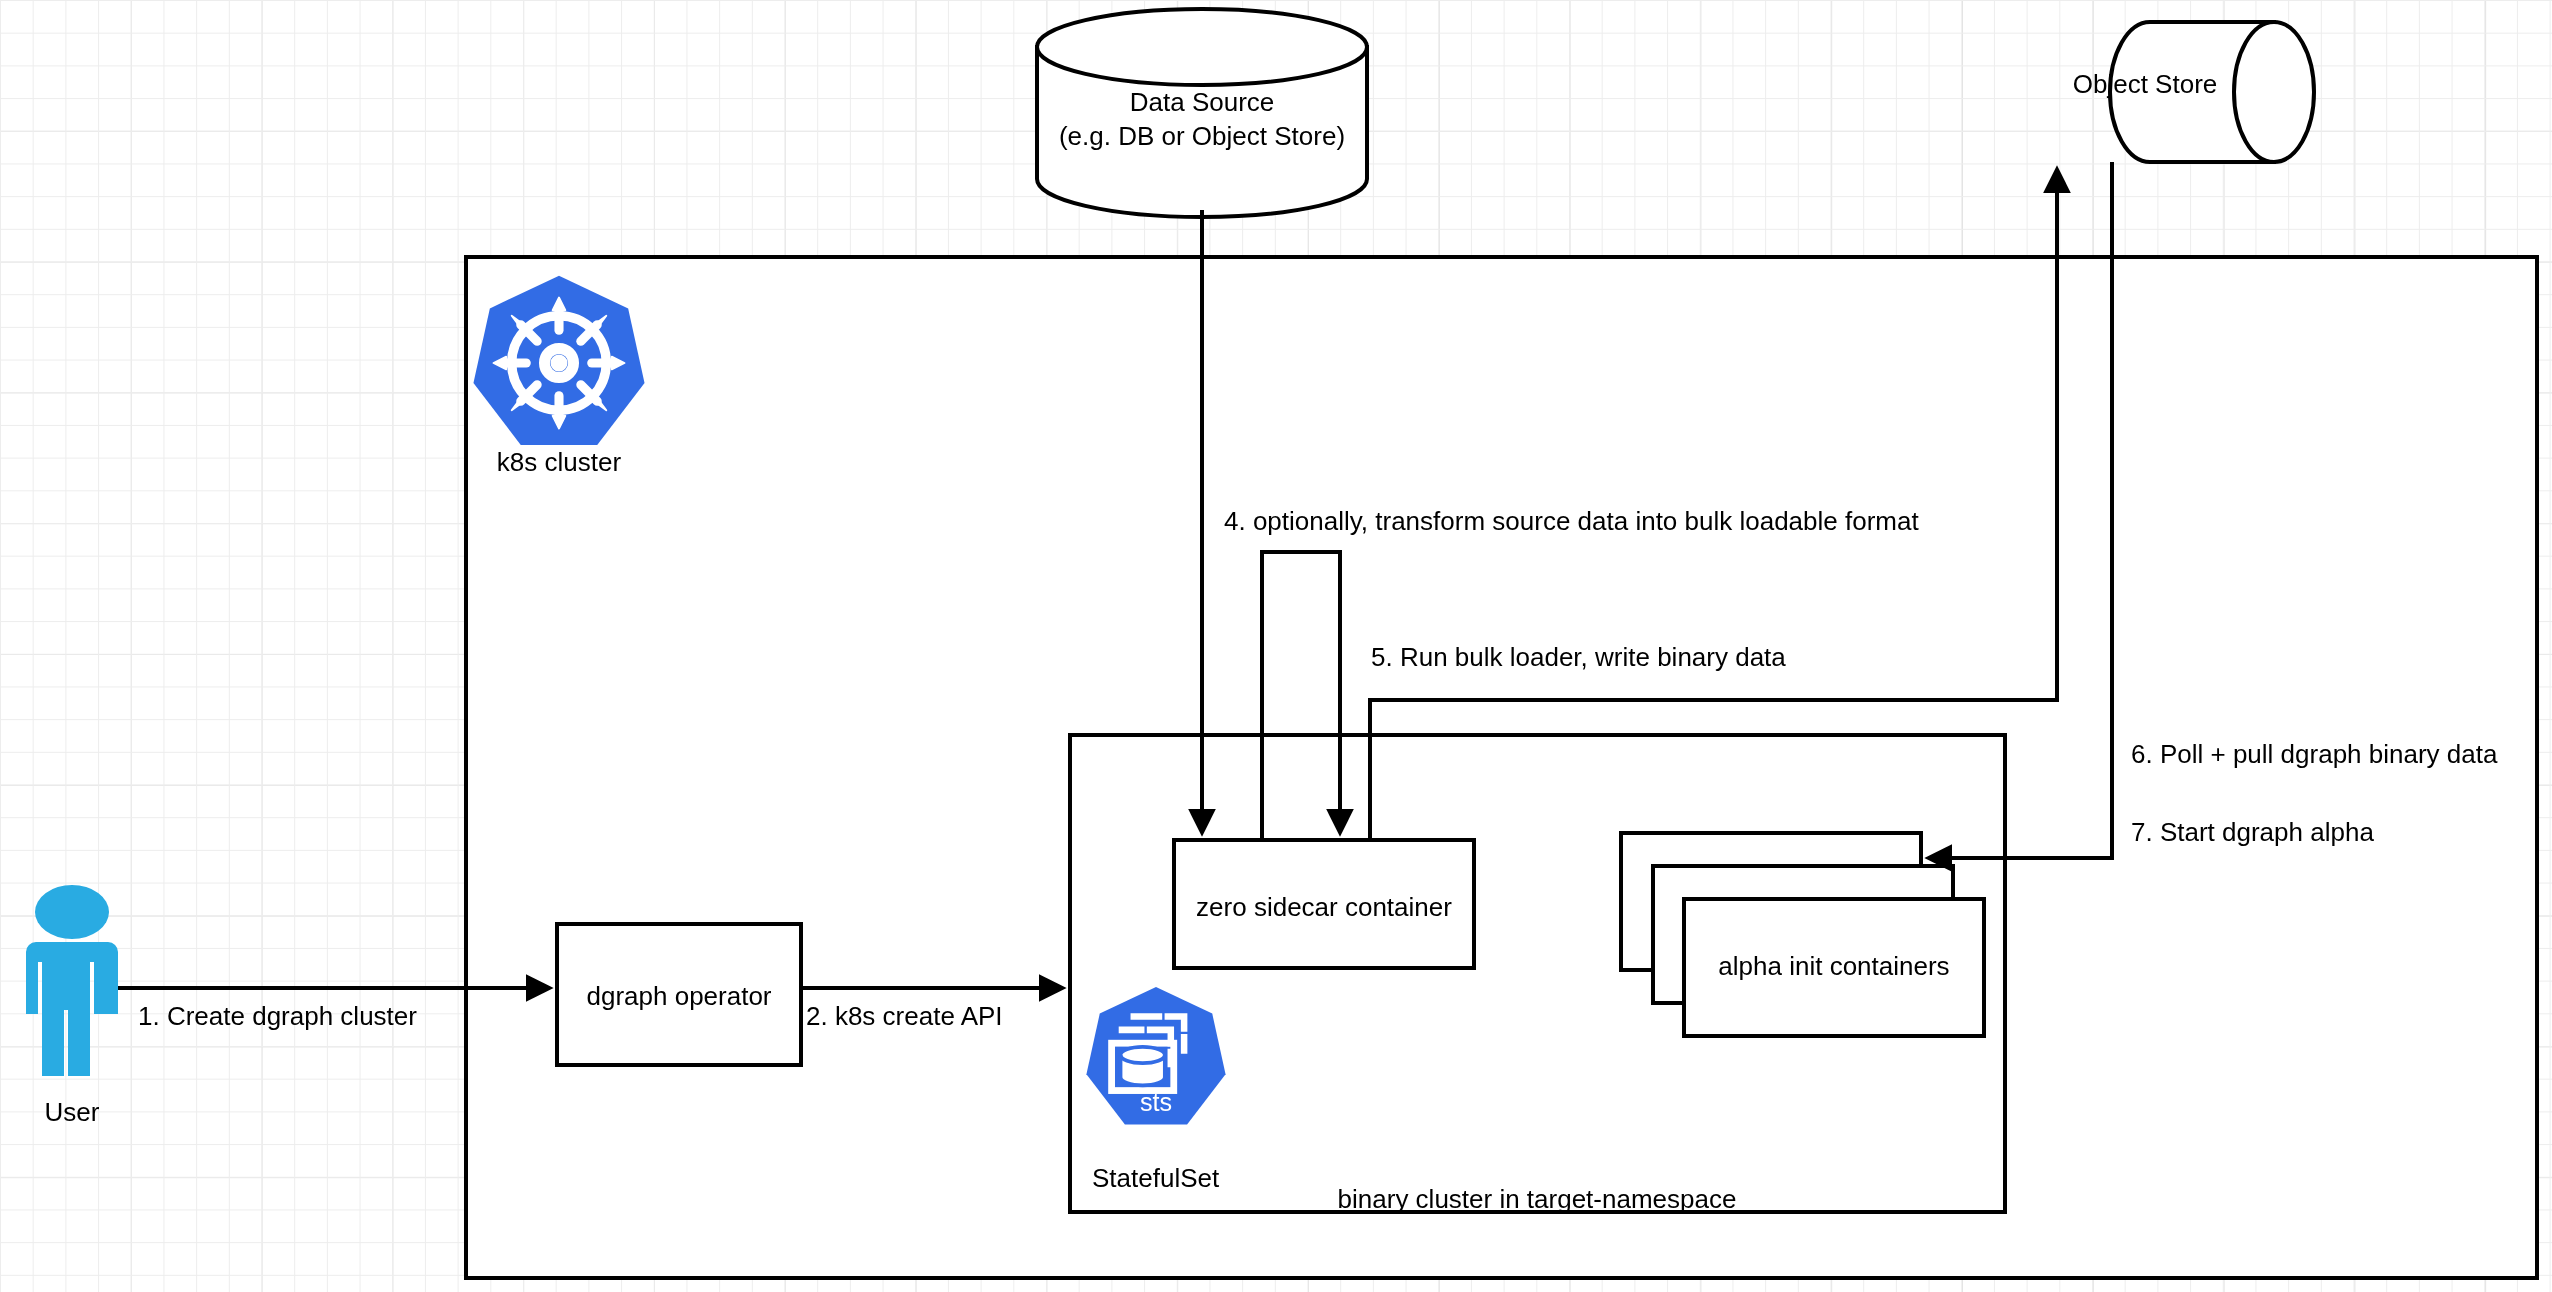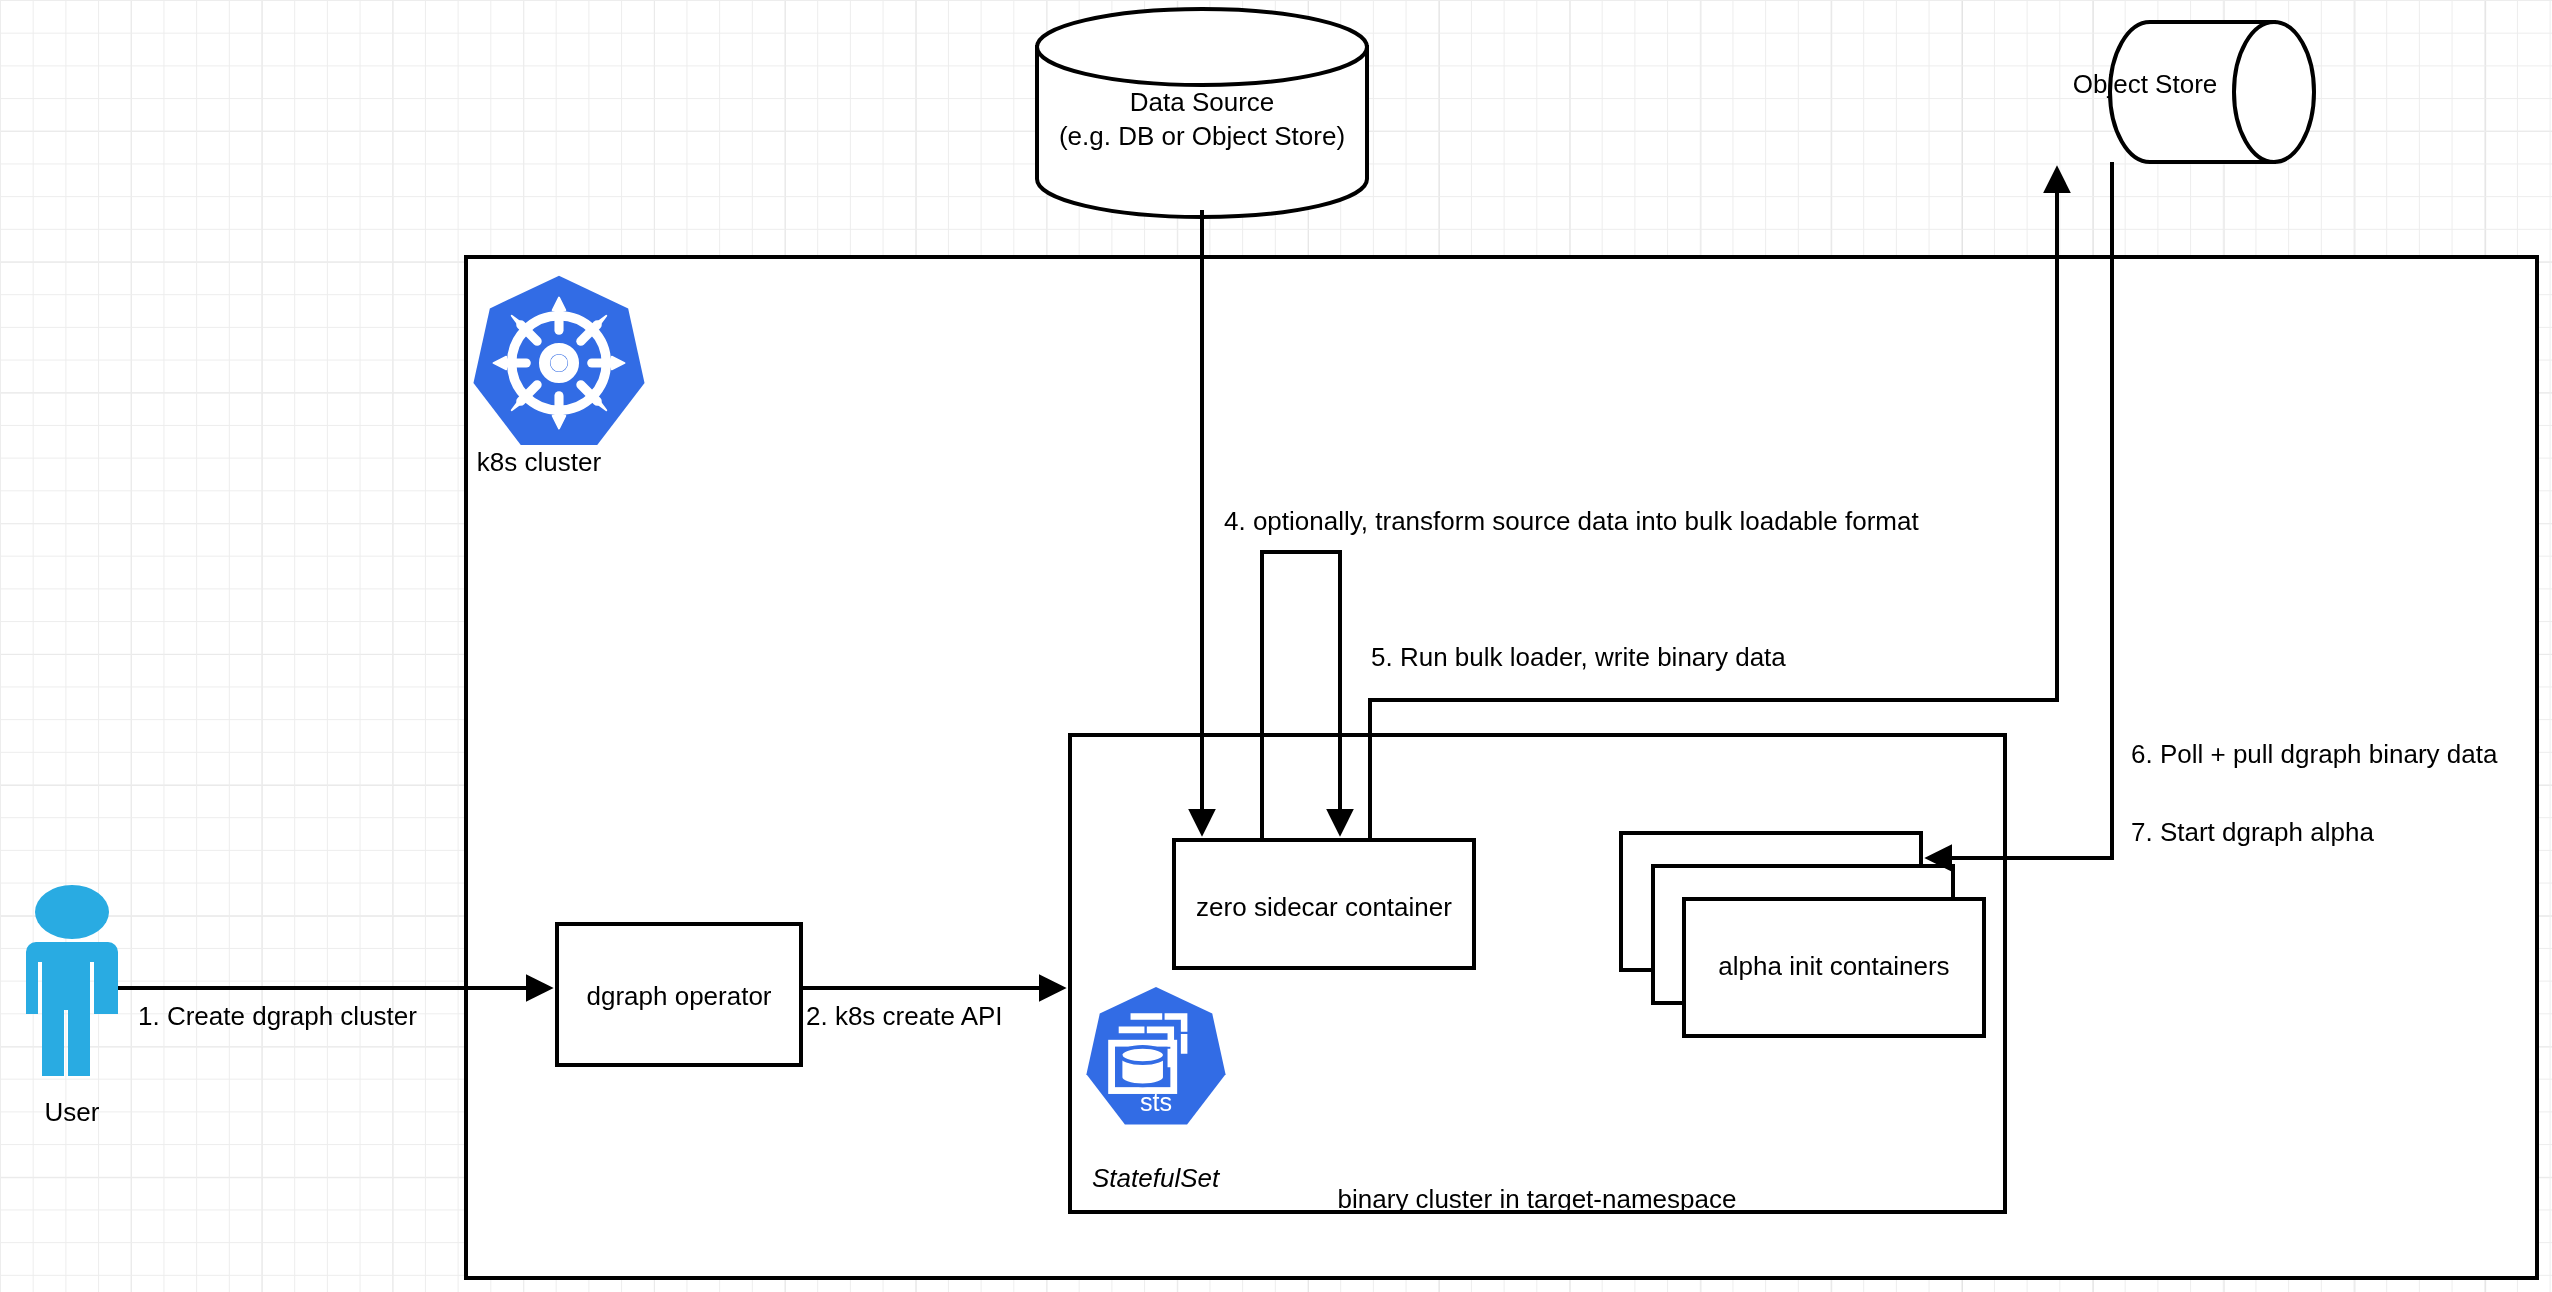--- a/index.html
+++ b/index.html
@@ -102,37 +102,37 @@
       <path d="M50 14 L53.5 21 L46.5 21 Z"></path>
       <path d="M50 86 L53.5 79 L46.5 79 Z"></path>
       <path d="M14 50 L21 53.5 L21 46.5 Z"></path>
       <path d="M86 50 L79 53.5 L79 46.5 Z"></path>
       <path d="M24 24 L31.5 29.5 L29.5 31.5 Z"></path>
       <path d="M76 24 L70.5 31.5 L68.5 29.5 Z"></path>
       <path d="M24 76 L29.5 68.5 L31.5 70.5 Z"></path>
       <path d="M76 76 L68.5 70.5 L70.5 68.5 Z"></path>
     </g>
   </svg>
-  <div class="lbl c" style="left:439px;top:446px;width:200px;">k8s cluster</div>
+  <div class="lbl c" style="left:459px;top:446px;width:200px;">k8s cluster</div>
 
   <svg class="ksvg" style="left:1082px;top:984px;width:148px;height:148px;" viewBox="0 0 100 100">
     <path d="M50 2 L88 20 L97 61 L71 95 L29 95 L3 61 L12 20 Z" fill="#326CE5"></path>
     <g fill="none" stroke="#ffffff" stroke-width="4.4" stroke-linecap="square">
       <path d="M35 22 L52 22 M58 22 L69 22 L69 30 M69 36 L69 45"></path>
       <path d="M27 31 L40 31 M46 31 L60 31 L60 40 M60 46 L60 54"></path>
     </g>
     <rect x="20" y="40" width="42" height="32" fill="none" stroke="#ffffff" stroke-width="4.6"></rect>
     <g fill="#326CE5" stroke="#ffffff" stroke-width="3.6">
       <path d="M26 48 A15 5.5 0 0 1 56 48 L56 63 A15 5.5 0 0 1 26 63 Z" fill="#ffffff" stroke="none"></path>
       <ellipse cx="41" cy="48" rx="15" ry="5.5" fill="#ffffff" stroke="#326CE5" stroke-width="2.6"></ellipse>
       <path d="M26 48 L26 63 A15 5.5 0 0 0 56 63 L56 48" fill="none" stroke="#326CE5" stroke-width="2.6"></path>
     </g>
     <text x="50" y="86" text-anchor="middle" fill="#ffffff" font-family="Liberation Sans, sans-serif" font-size="17">sts</text>
   </svg>
-  <div class="lbl" style="left:1092px;top:1162px;font-style:italic;">StatefulSet</div>
+  <div class="lbl" style="left:1092px;top:1162px;">StatefulSet</div>
 
   <svg class="ksvg" style="left:14px;top:884px;width:116px;height:200px;" viewBox="0 0 58 100">
     <ellipse cx="29" cy="14" rx="18.5" ry="13.5" fill="#29ABE2"></ellipse>
     <path d="M6 34 a5 5 0 0 1 5-5 h36 a5 5 0 0 1 5 5 v31 h-12 v-26 h-2 v57 h-11 v-33 h-2 v33 h-11 v-57 h-2 v26 h-6 z" fill="#29ABE2"></path>
   </svg>
   <div class="lbl c" style="left:4px;top:1096px;width:136px;">User</div>
 
   <div class="lbl c" style="left:1037px;top:86px;width:330px;">Data Source</div>
   <div class="lbl c" style="left:1030px;top:120px;width:344px;">(e.g. DB or Object Store)</div>
 

